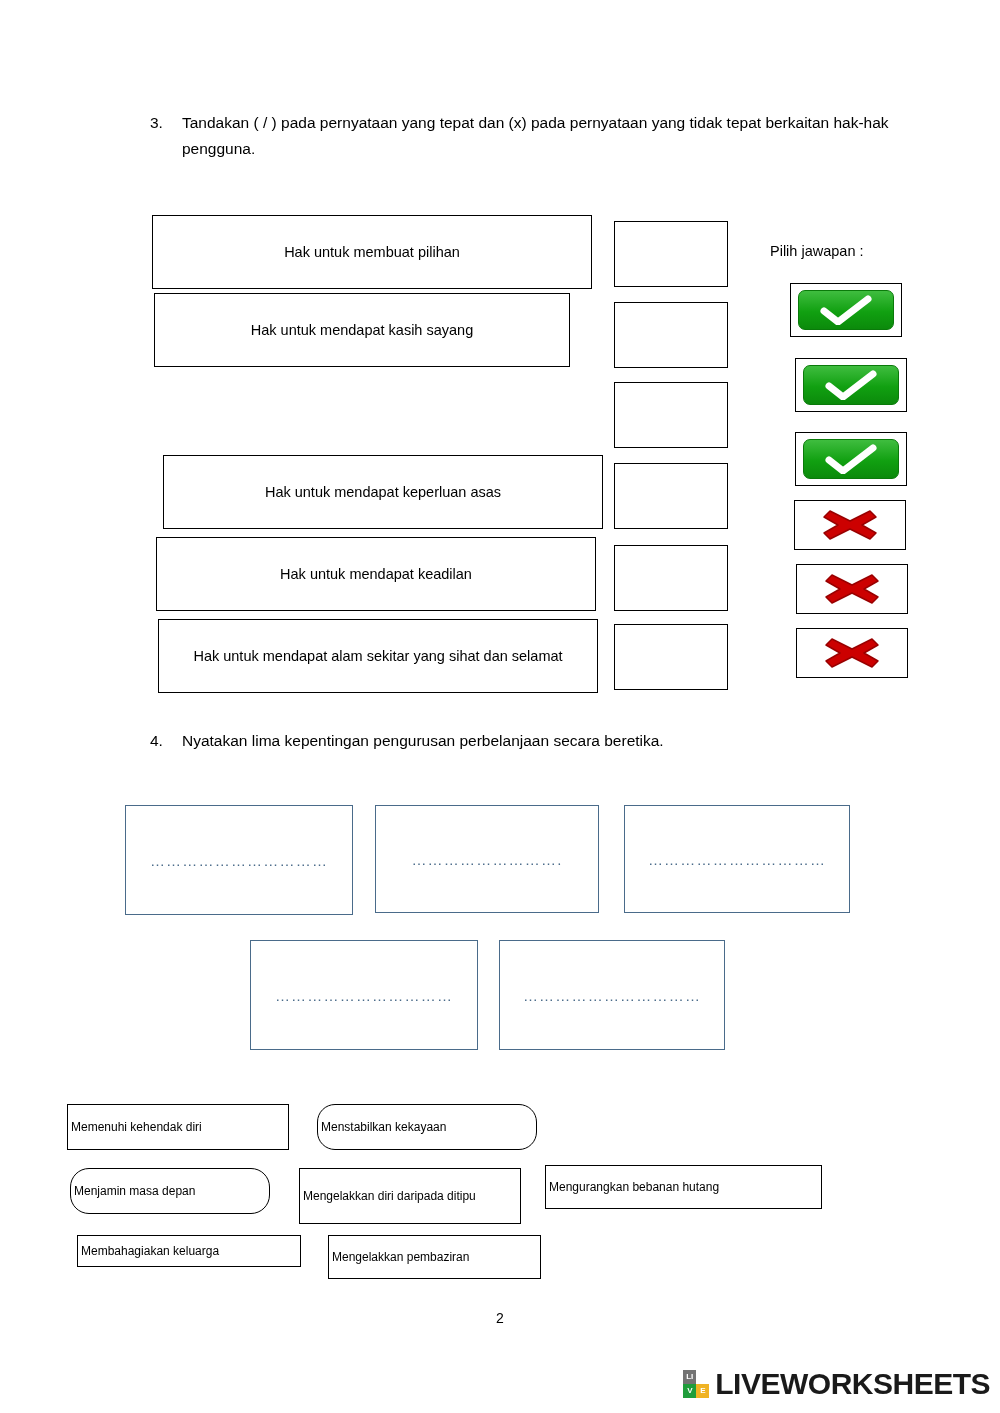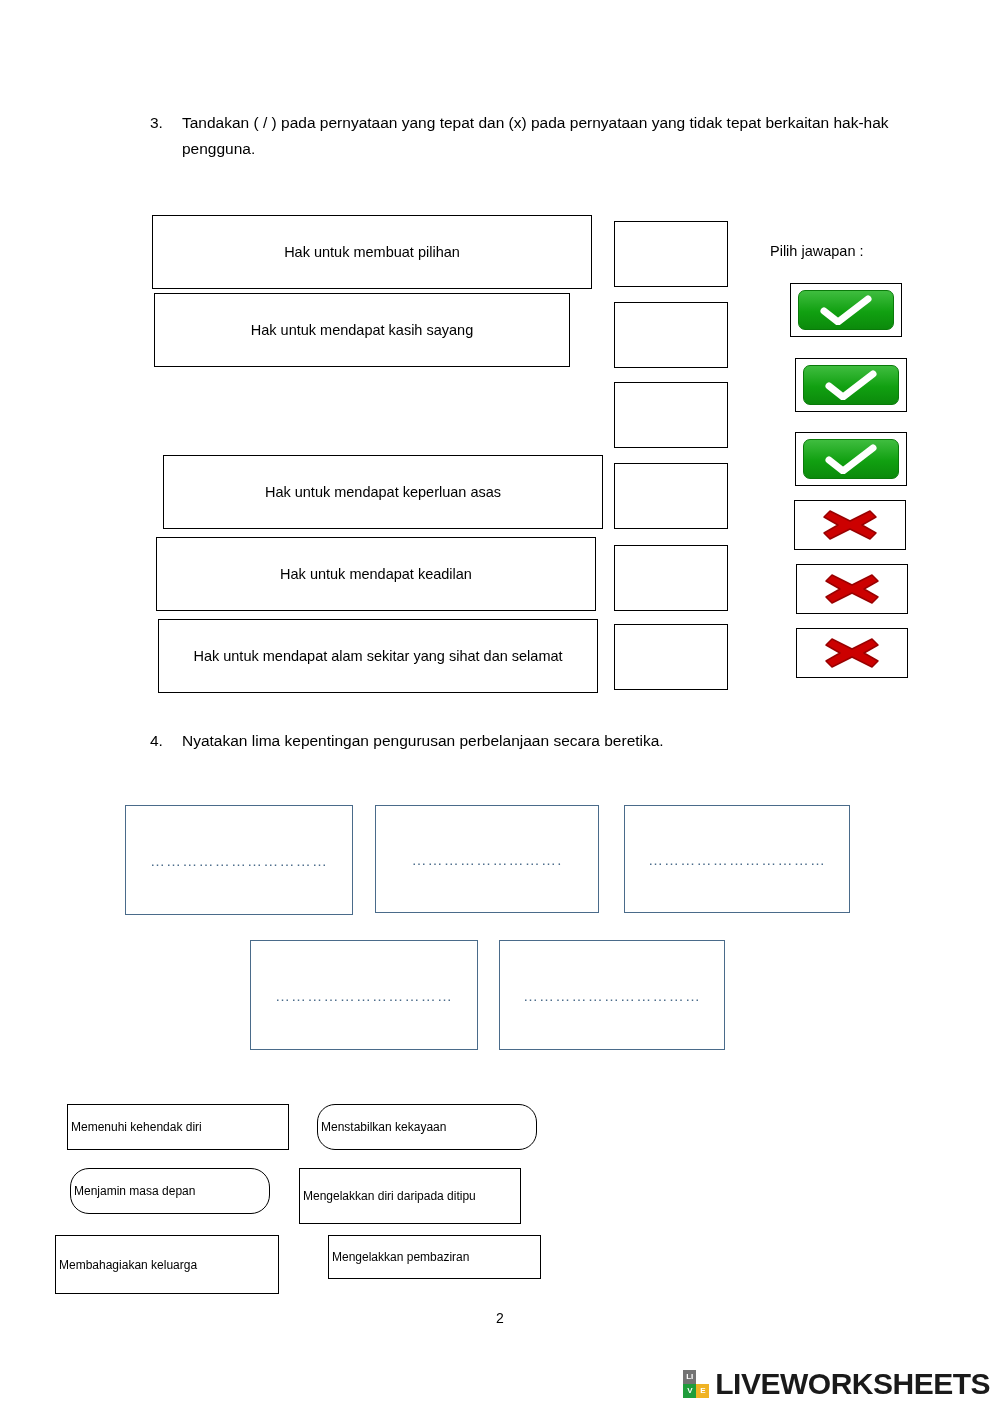--- a/index.html
+++ b/index.html
@@ -290,22 +290,23 @@
   </div>
   <div class="blank-box" style="left:499px; top:940px; width:226px; height:110px;">
     <span class="dots">……………………………</span>
   </div>
 
   <div class="word-box" style="left:67px; top:1104px; width:222px; height:46px;">Memenuhi kehendak diri</div>
   <div class="word-box" style="left:317px; top:1104px; width:220px; height:46px;border-radius:18px;">Menstabilkan kekayaan</div>
 
   <div class="word-box" style="left:70px; top:1168px; width:200px; height:46px;border-radius:19px;">Menjamin masa depan</div>
   <div class="word-box" style="left:299px; top:1168px; width:222px; height:56px;">Mengelakkan diri daripada ditipu</div>
-
-  <div class="word-box" style="left:55px; top:1235px; width:224px; height:59px;">Membahagiakan keluarga</div>
+  <div class="word-box" style="left:545px; top:1165px; width:277px; height:44px;">Mengurangkan bebanan hutang</div>
+
+  <div class="word-box" style="left:77px; top:1235px; width:224px; height:32px;">Membahagiakan keluarga</div>
   <div class="word-box" style="left:328px; top:1235px; width:213px; height:44px;">Mengelakkan pembaziran</div>
 
   <div class="page-num">2</div>
 
   <div class="footer-logo">
     <div class="lw-badge">
       <span class="lw-li">LI</span>
       <span class="lw-blank"></span>
       <span class="lw-v">V</span>
       <span class="lw-e">E</span>

